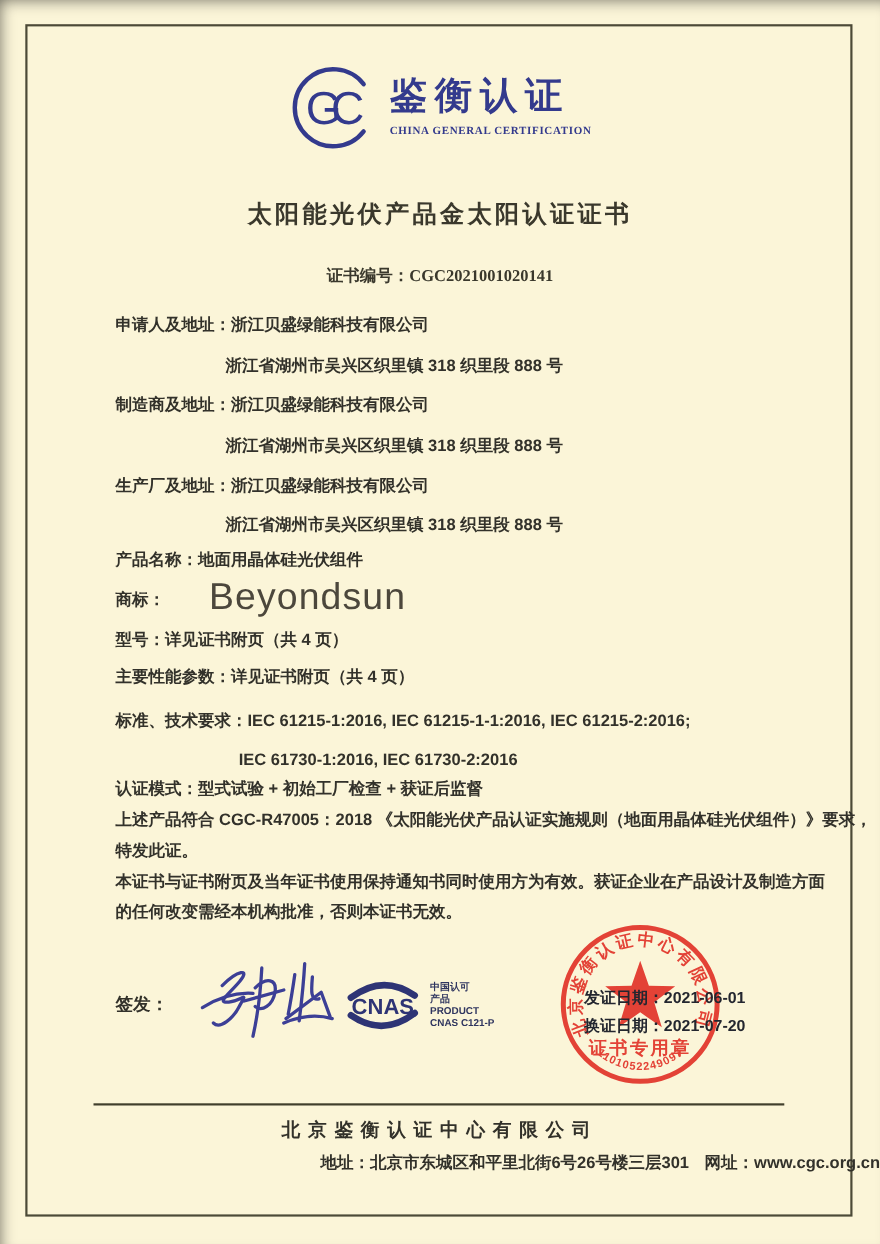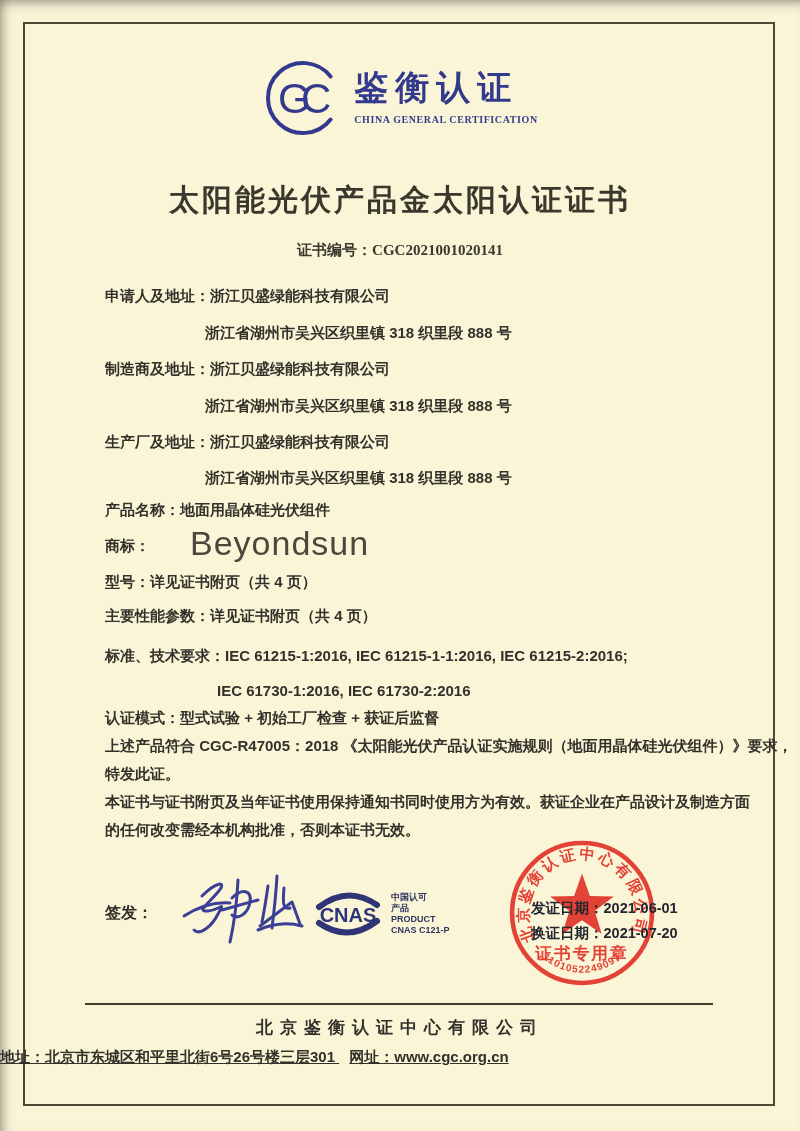--- a/index.html
+++ b/index.html
@@ -14,21 +14,21 @@
     border:2px solid #4c4a37;pointer-events:none;
   }
   
   .logo-row{position:absolute;top:56px;left:0;right:0;display:flex;justify-content:center;align-items:center;gap:10px;}
   .logo-text-col{display:flex;flex-direction:column;align-items:flex-start;}
   .logo-cn{font-size:34px;font-weight:700;color:#333a8d;letter-spacing:7px;line-height:36px;font-family:Liberation Mono, monospace;}
   .logo-en{font-size:10px;font-weight:700;color:#333a8d;letter-spacing:.6px;margin-top:6px;font-family:"Liberation Serif","DejaVu Serif",serif;}
   
   .doc-title{
     position:absolute;top:180px;left:0;right:0;text-align:center;
-    font-size:30px;font-weight:700;letter-spacing:3px;color:#3a382c;
+    font-size:22px;font-weight:700;letter-spacing:3px;color:#3a382c;
     font-family:Liberation Sans, sans-serif;
   }
   .cert-no{
     position:absolute;top:241px;left:0;right:0;text-align:center;
     font-size:15px;font-weight:600;color:#3a382c;
     font-family:"Liberation Serif","DejaVu Serif",serif;
   }
   
   .row{position:absolute;left:105px;width:650px;font-size:15px;font-weight:600;color:#32312a;line-height:20px;white-space:nowrap;}
   .row .lbl{font-weight:700;}
@@ -51,22 +51,22 @@
     font-size:14.5px;font-weight:700;color:#23262f;line-height:25px;white-space:nowrap;
   }
   
   .footer-rule{position:absolute;left:85px;top:1003px;width:628px;border-top:2px solid #413f2c;}
   .footer-company{
     position:absolute;top:1016px;left:0;right:0;text-align:center;
     font-size:17px;font-weight:600;letter-spacing:7px;color:#32312a;
     font-family:"Liberation Serif","DejaVu Serif",serif;
   }
   .footer-address{
-    position:absolute;top:1048px;left:0;right:0;text-align:left;
-    font-size:15px;font-weight:600;color:#32312a;text-decoration:underline;
+    position:absolute;top:1048px;left:0;right:0;text-align:right;
+    font-size:15px;font-weight:600;color:#32312a;
   }
   svg text{font-family:"Liberation Sans","DejaVu Sans",sans-serif;}
 </style>
 </head>
 <body>
 
 <div class="page">
   <div class="inner-border"></div>
 
   <div class="logo-row">

